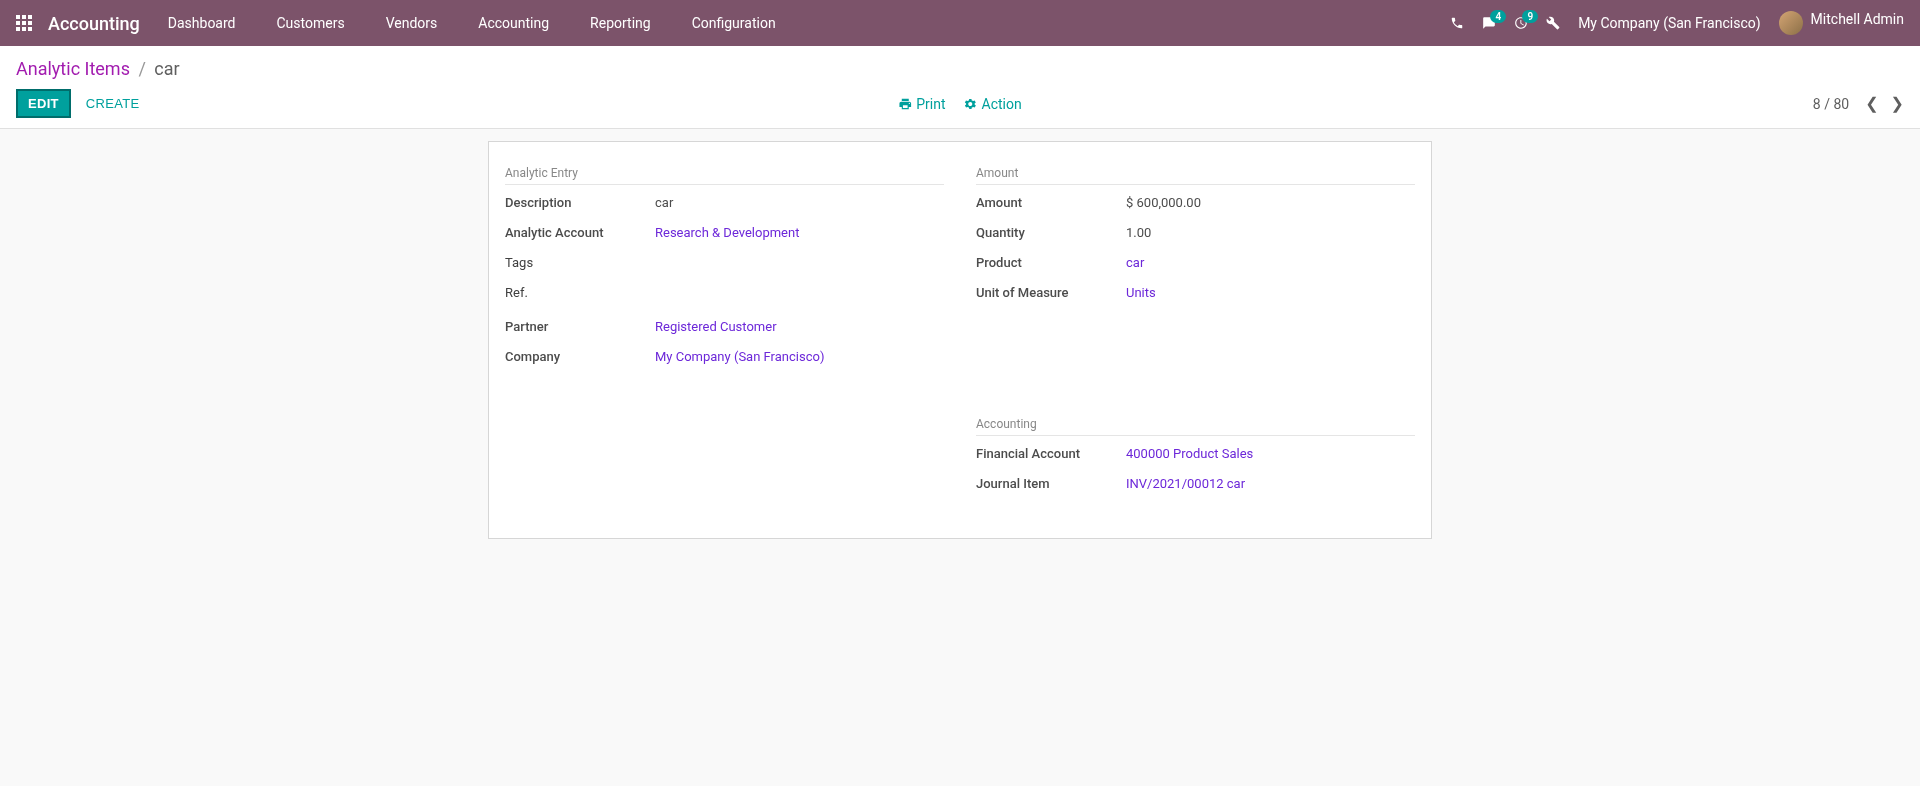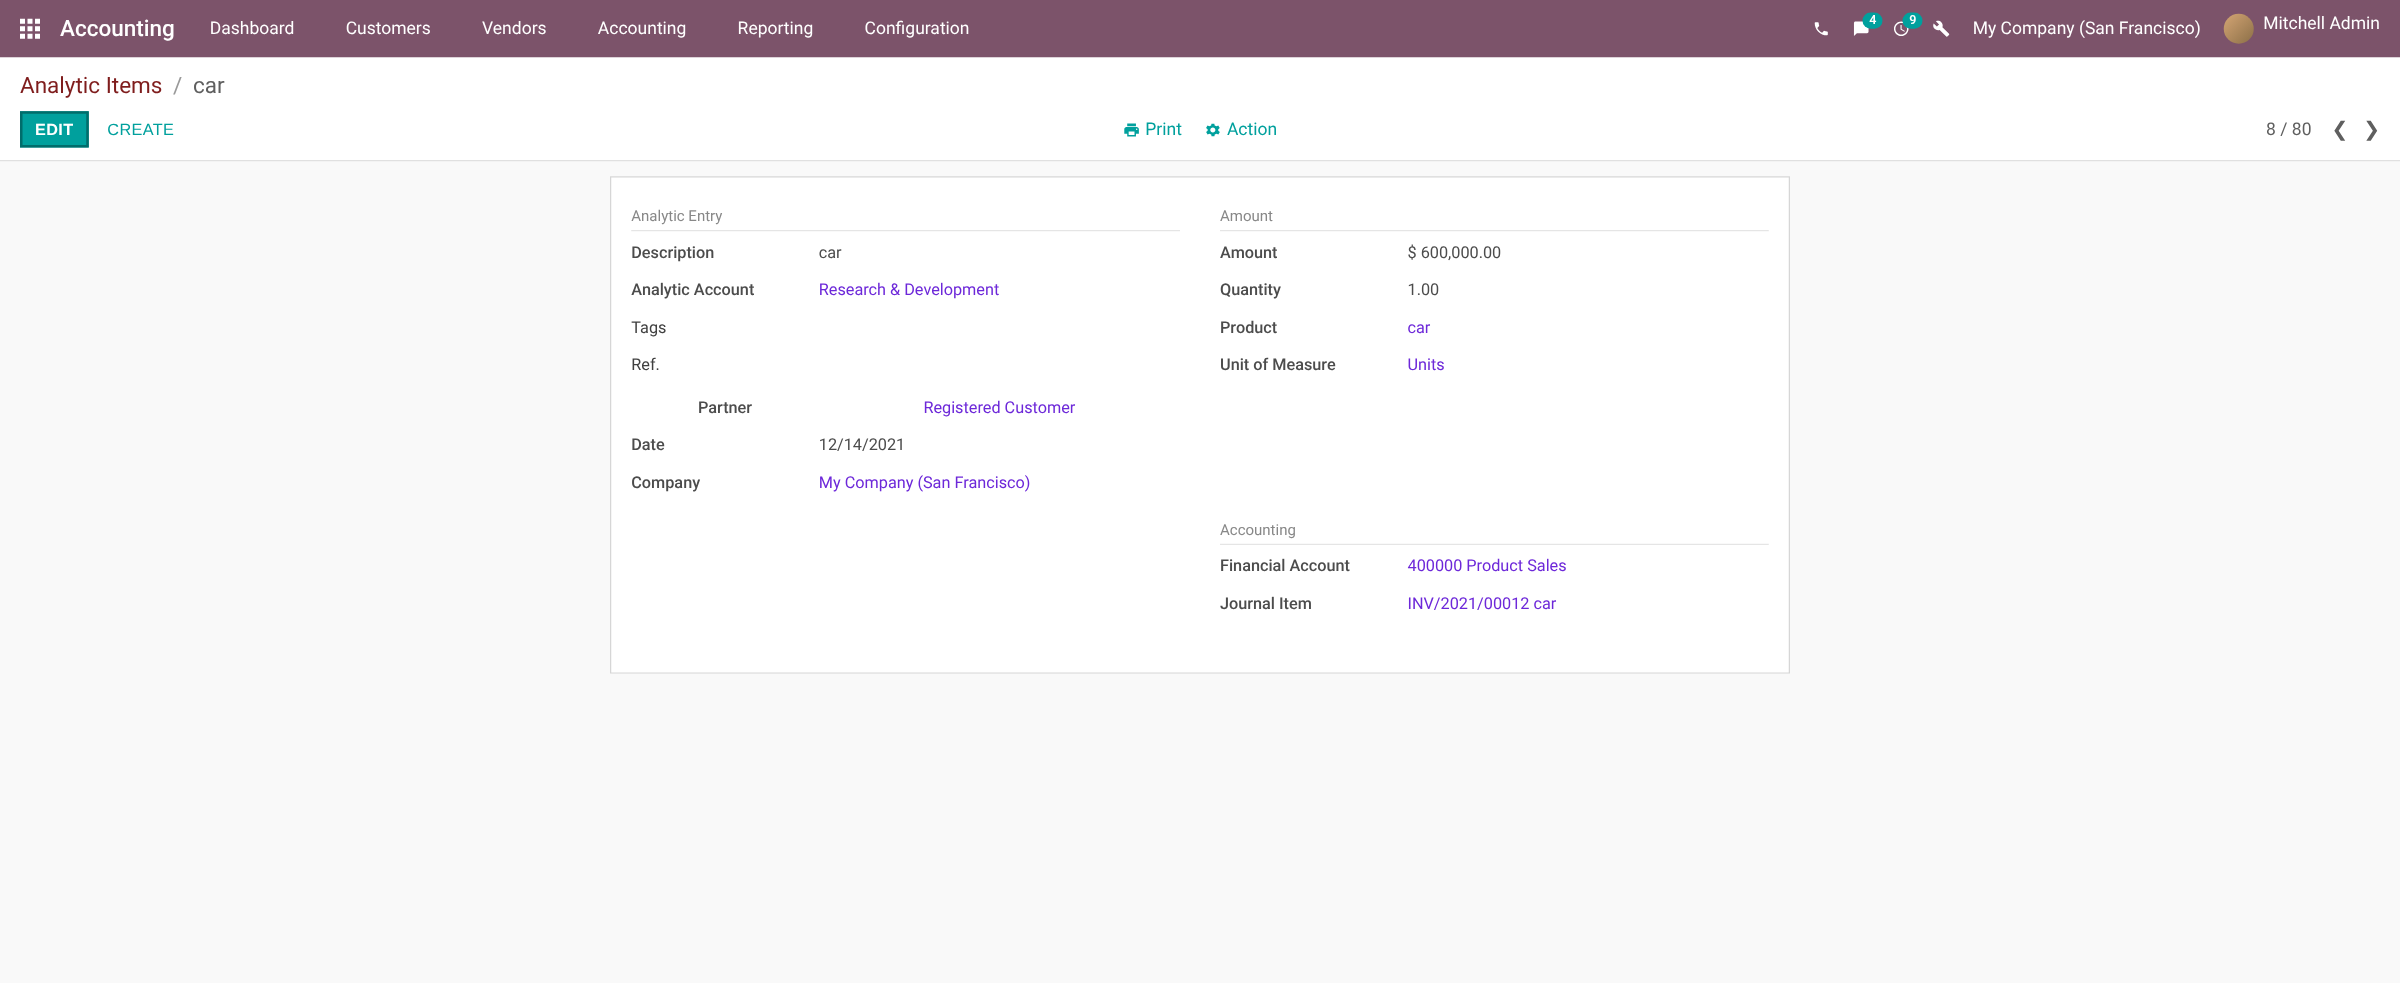--- a/index.html
+++ b/index.html
@@ -15,21 +15,21 @@
   .nav-menu a { color: #fff; text-decoration: none; font-size: 14px; cursor: pointer; }
   .navbar-right { margin-left: auto; display: flex; align-items: center; gap: 18px; }
   .icon-btn { position: relative; cursor: pointer; color: #fff; display: flex; align-items: center; }
   .badge { position: absolute; top: -6px; right: -10px; background: #00a09d; color: #fff; border-radius: 10px; font-size: 10px; padding: 1px 5px; font-weight: 600; }
   .avatar { width: 24px; height: 24px; border-radius: 50%; background: linear-gradient(135deg,#d4a574,#8b6f47); margin-right: 8px; display:inline-block; }
   .user-section { display: flex; align-items: flex-start; cursor: pointer; }
   
   
   .control-panel { background: #fff; border-bottom: 1px solid #e0e0e0; padding: 12px 16px 0 16px; }
   .breadcrumb { font-size: 18px; margin-bottom: 10px; }
-  .breadcrumb a { color: #7f1d1d; text-decoration: none; cursor: pointer; }
+  .breadcrumb a { color: #a21caf; text-decoration: none; cursor: pointer; }
   .breadcrumb .sep { color: #999; margin: 0 4px; }
   .breadcrumb .current { color: #5f5f5f; }
   .cp-bottom { display: flex; align-items: center; padding-bottom: 10px; }
   .cp-buttons { display: flex; gap: 4px; align-items: center; }
   .btn { border: 1px solid transparent; padding: 5px 10px; font-size: 13px; cursor: pointer; border-radius: 0; font-weight: 500; }
   .btn-primary { background: #00a09d; color: #fff; border: 2px solid #006d6b; font-weight: 600; letter-spacing: 0.3px; }
   .btn-secondary { background: transparent; color: #00a09d; font-weight: 500; letter-spacing: 0.3px; }
   .cp-center { position: absolute; left: 50%; transform: translateX(-50%); display: flex; gap: 18px; }
   .cp-center .sidebar-action { color: #00a09d; cursor: pointer; font-size: 14px; display: flex; align-items: center; gap: 4px; }
   .cp-right { margin-left: auto; display: flex; align-items: center; gap: 16px; }
@@ -161,29 +161,25 @@
           <div class="field-value link">Research &amp; Development</div>
         </div>
         <div class="field-row">
           <div class="field-label muted">Tags</div>
           <div class="field-value"></div>
         </div>
         <div class="field-row">
           <div class="field-label muted">Ref.</div>
           <div class="field-value"></div>
         </div>
-        <div class="field-row" style="margin-top:12px;text-align:center;">
+        <div class="field-row" style="margin-top:12px;">
           <div class="field-label">Partner</div>
           <div class="field-value link">Registered Customer</div>
         </div>
         <div class="field-row">
-          <div class="field-label">Date</div>
-          <div class="field-value">12/14/2021</div>
-        </div>
-        <div class="field-row">
           <div class="field-label">Company</div>
           <div class="field-value link">My Company (San Francisco)</div>
         </div>
       </div>
 
       <div class="form-col">
         <div class="group-title">Amount</div>
         <div class="field-row">
           <div class="field-label">Amount</div>
           <div class="field-value">$ 600,000.00</div>

